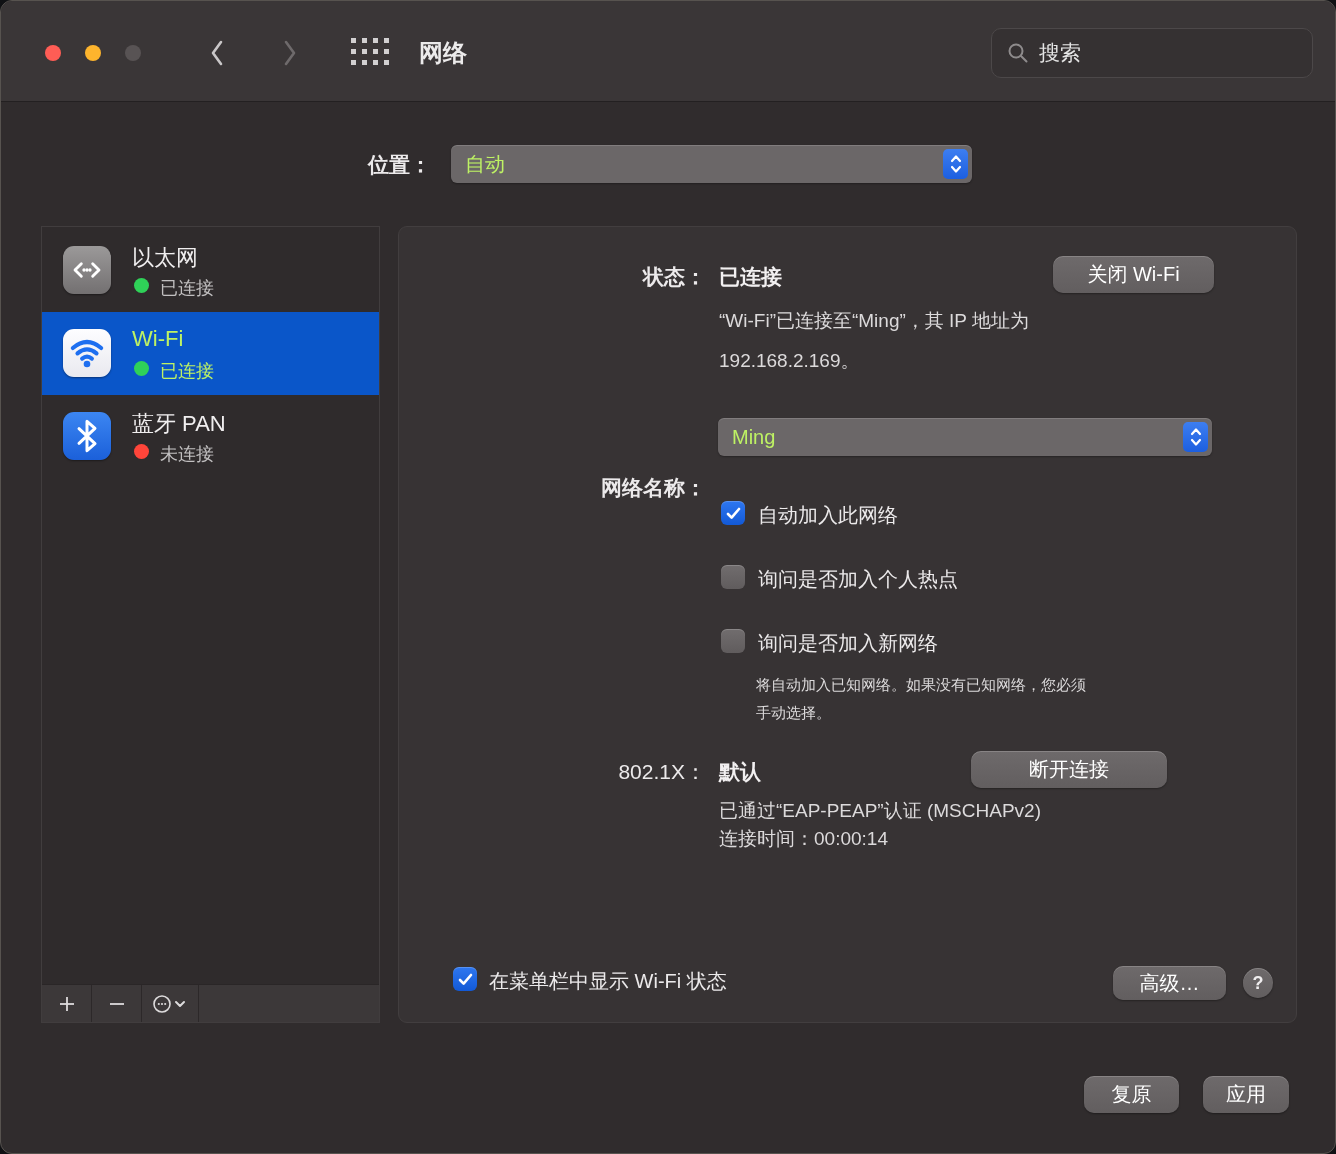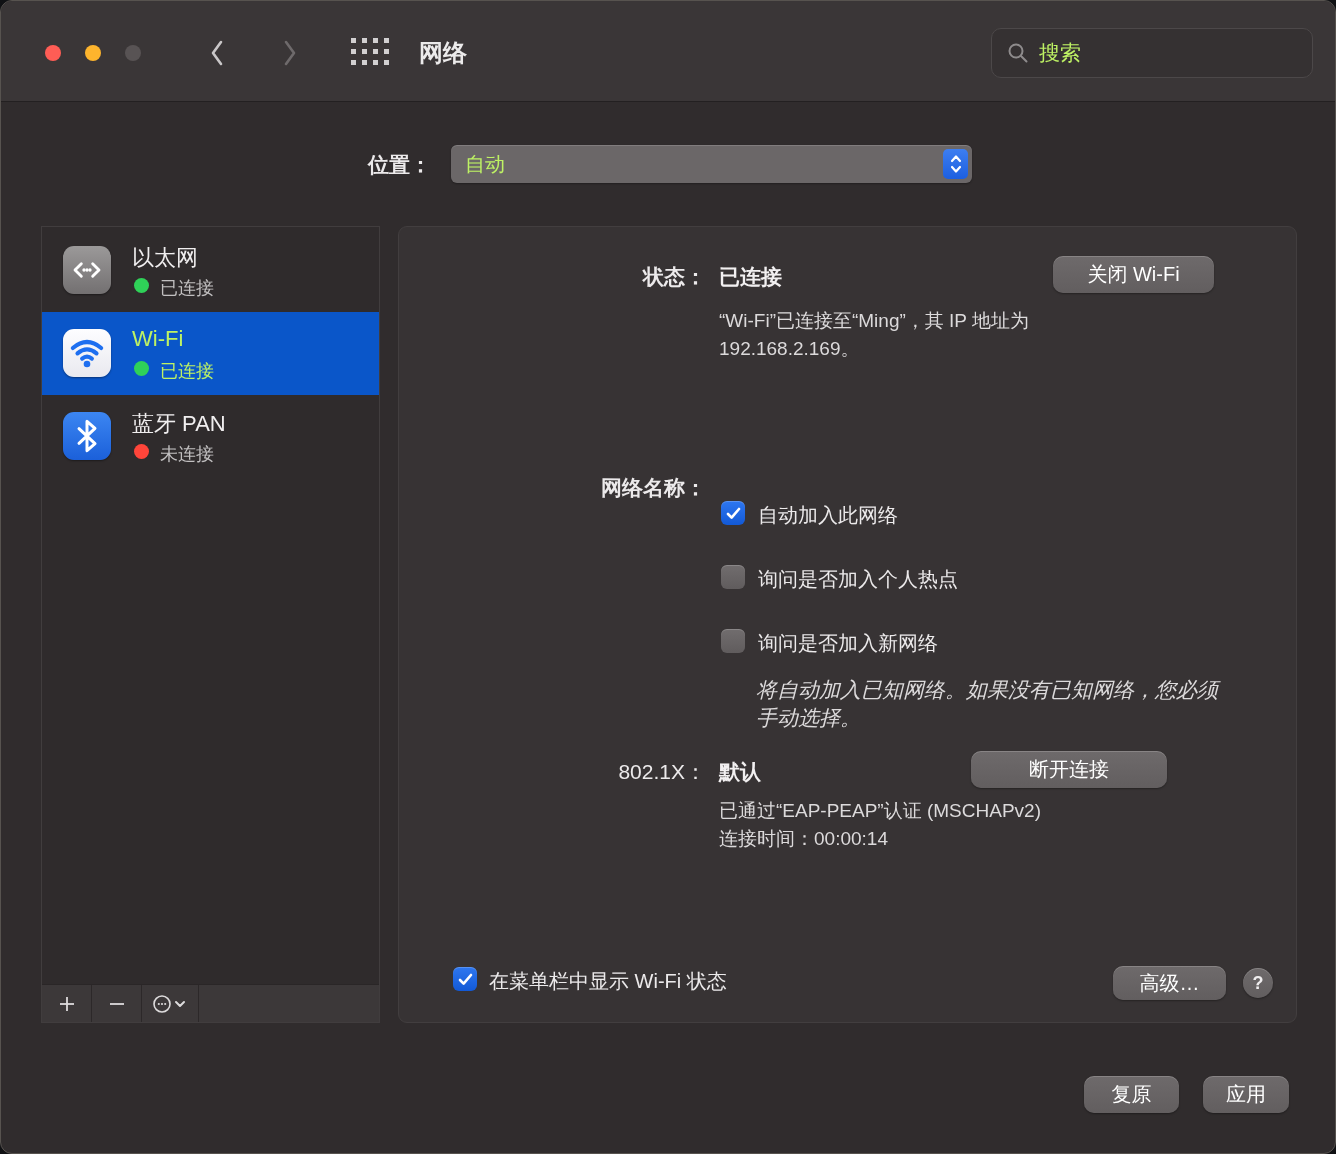--- a/index.html
+++ b/index.html
@@ -9,21 +9,21 @@
 
   
   .titlebar { position:absolute; left:0; top:0; width:100%; height:101px; background:#3a3637;
               border-bottom:1px solid #232021; }
   .light { position:absolute; top:44px; width:16px; height:16px; border-radius:50%; }
   .nav { position:absolute; top:34px; width:30px; height:36px; display:flex; align-items:center; justify-content:center; }
   .grid-btn { position:absolute; left:348px; top:34px; width:46px; height:36px; display:flex; align-items:center; justify-content:center; }
   .win-title { position:absolute; left:418px; top:36px; font-size:24px; font-weight:bold; color:#ecebeb; }
   .search { position:absolute; left:990px; top:27px; width:322px; height:50px; border-radius:10px;
             background:#353132; border:1px solid #4c4849; display:flex; align-items:center; padding-left:14px; }
-  .search .ph { color:#bef264; font-size:21px; margin-left:9px; }
+  .search .ph { color:#e5e5e5; font-size:21px; margin-left:9px; }
 
   
   .pushbtn { position:absolute; background:linear-gradient(#6e6a6b,#625e5f); border-radius:10px;
              box-shadow:inset 0 1px 0 rgba(255,255,255,.18), 0 1px 2px rgba(0,0,0,.35);
              color:#ffffff; display:flex; align-items:center; justify-content:center; font-size:20px; }
   .select { position:absolute; background:#6b6768; border-radius:6px;
             box-shadow:inset 0 1px 0 rgba(255,255,255,.15), 0 1px 2px rgba(0,0,0,.3);
             display:flex; align-items:center; padding-left:14px; color:#bef264; font-size:20px; }
   .stepper { position:absolute; right:4px; top:50%; transform:translateY(-50%); width:25px; height:30px; border-radius:5px;
              background:linear-gradient(#3d7ef0,#1c5fe0); display:flex; align-items:center; justify-content:center; }
@@ -46,21 +46,21 @@
   .sstat { position:absolute; left:118px; top:47px; font-size:18px; color:#c2c0c1; }
   .srow.sel .sname, .srow.sel .sstat { color:#bef264; }
   .dot { position:absolute; left:92px; top:49px; width:15px; height:15px; border-radius:50%; }
   .side-toolbar { position:absolute; left:0; bottom:0; width:337px; height:38px; background:#3c3839;
                   border-top:1px solid #2a2627; display:flex; }
   .tbtn { height:100%; display:flex; align-items:center; justify-content:center; border-right:1px solid #2c2829; }
 
   
   .panel { position:absolute; left:397px; top:225px; width:899px; height:797px; border-radius:9px;
            background:#373334; border:1px solid #423e3f; }
-  .note { position:absolute; left:755px; font-size:21px; color:#dcdadb;font-style:italic; }
+  .note { position:absolute; left:755px; font-size:15px; color:#dcdadb; }
   .cblabel { position:absolute; left:757px; font-size:20px; color:#eceaeb; }
   .helpbtn { position:absolute; width:30px; height:30px; border-radius:50%;
              background:linear-gradient(#6e6a6b,#625e5f); box-shadow:inset 0 1px 0 rgba(255,255,255,.18), 0 1px 2px rgba(0,0,0,.35);
              color:#f0eeef; font-size:18px; font-weight:bold; display:flex; align-items:center; justify-content:center; }
 </style>
 </head>
 <body>
 
 <div class="window">
 
@@ -187,23 +187,32 @@
     </div>
   </div>
 
   <div class="panel"></div>
 
   <div class="flabel" style="left:400px; top:262px; width:305px;">状态：</div>
   <div class="fvalue" style="top:262px; font-weight:bold;">已连接</div>
   <div class="pushbtn" style="left:1052px; top:255px; width:161px; height:37px;">关闭 Wi-Fi</div>
 
   <div class="small" style="top:307px;">“Wi-Fi”已连接至“Ming”，其 IP 地址为</div>
-  <div class="small" style="top:335px;">192.168.2.169。</div>
+  <div class="small" style="top:347px;">192.168.2.169。</div>
 
   <div class="flabel" style="left:400px; top:425px; width:305px;margin-top:48px;">网络名称：</div>
+  <div class="select" style="left:717px; top:417px; width:494px; height:38px;">
+    <span>Ming</span>
+    <span class="stepper">
+      <svg width="16" height="22" viewBox="0 0 16 22">
+        <polyline points="4,8 8,3.5 12,8" fill="none" stroke="#fff" stroke-width="2.2" stroke-linecap="round" stroke-linejoin="round"></polyline>
+        <polyline points="4,14 8,18.5 12,14" fill="none" stroke="#fff" stroke-width="2.2" stroke-linecap="round" stroke-linejoin="round"></polyline>
+      </svg>
+    </span>
+  </div>
 
   <div class="cb on" style="left:720px; top:500px;">
     <svg width="15" height="13" viewBox="0 0 15 13">
       <polyline points="2,7 5.6,10.6 13,2" fill="none" stroke="#fff" stroke-width="2.6" stroke-linecap="round" stroke-linejoin="round"></polyline>
     </svg>
   </div>
   <div class="cblabel" style="top:501px;">自动加入此网络</div>
 
   <div class="cb off" style="left:720px; top:564px;"></div>
   <div class="cblabel" style="top:565px;">询问是否加入个人热点</div>

